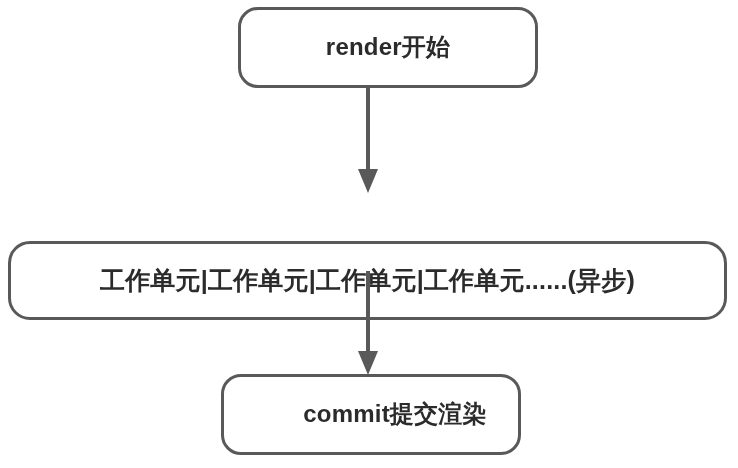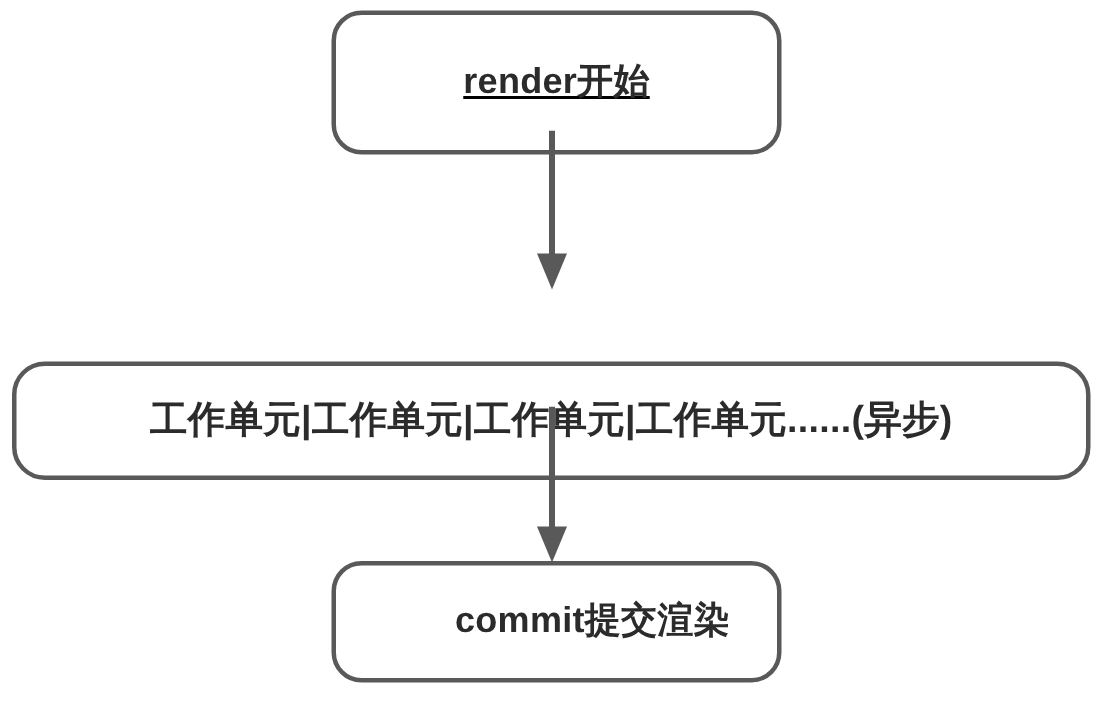--- a/index.html
+++ b/index.html
@@ -33,25 +33,24 @@
   }
   .node-label {
     color: #2b2b2b;
     font-weight: bold;
     letter-spacing: 0.2px;
     white-space: nowrap;
     line-height: 1.1;
   }
   
   #node-render-start {
-    left: 221px;
+    left: 238px;
     top: 7px;
     width: 300px;
-    height: 96px;
-    text-decoration: underline;
+    height: 81px;
   }
   #node-render-start .node-label {
     font-size: 24px;
   }
   
   #node-work-units {
     left: 8px;
     top: 193px;
     width: 719px;
     height: 79px;

